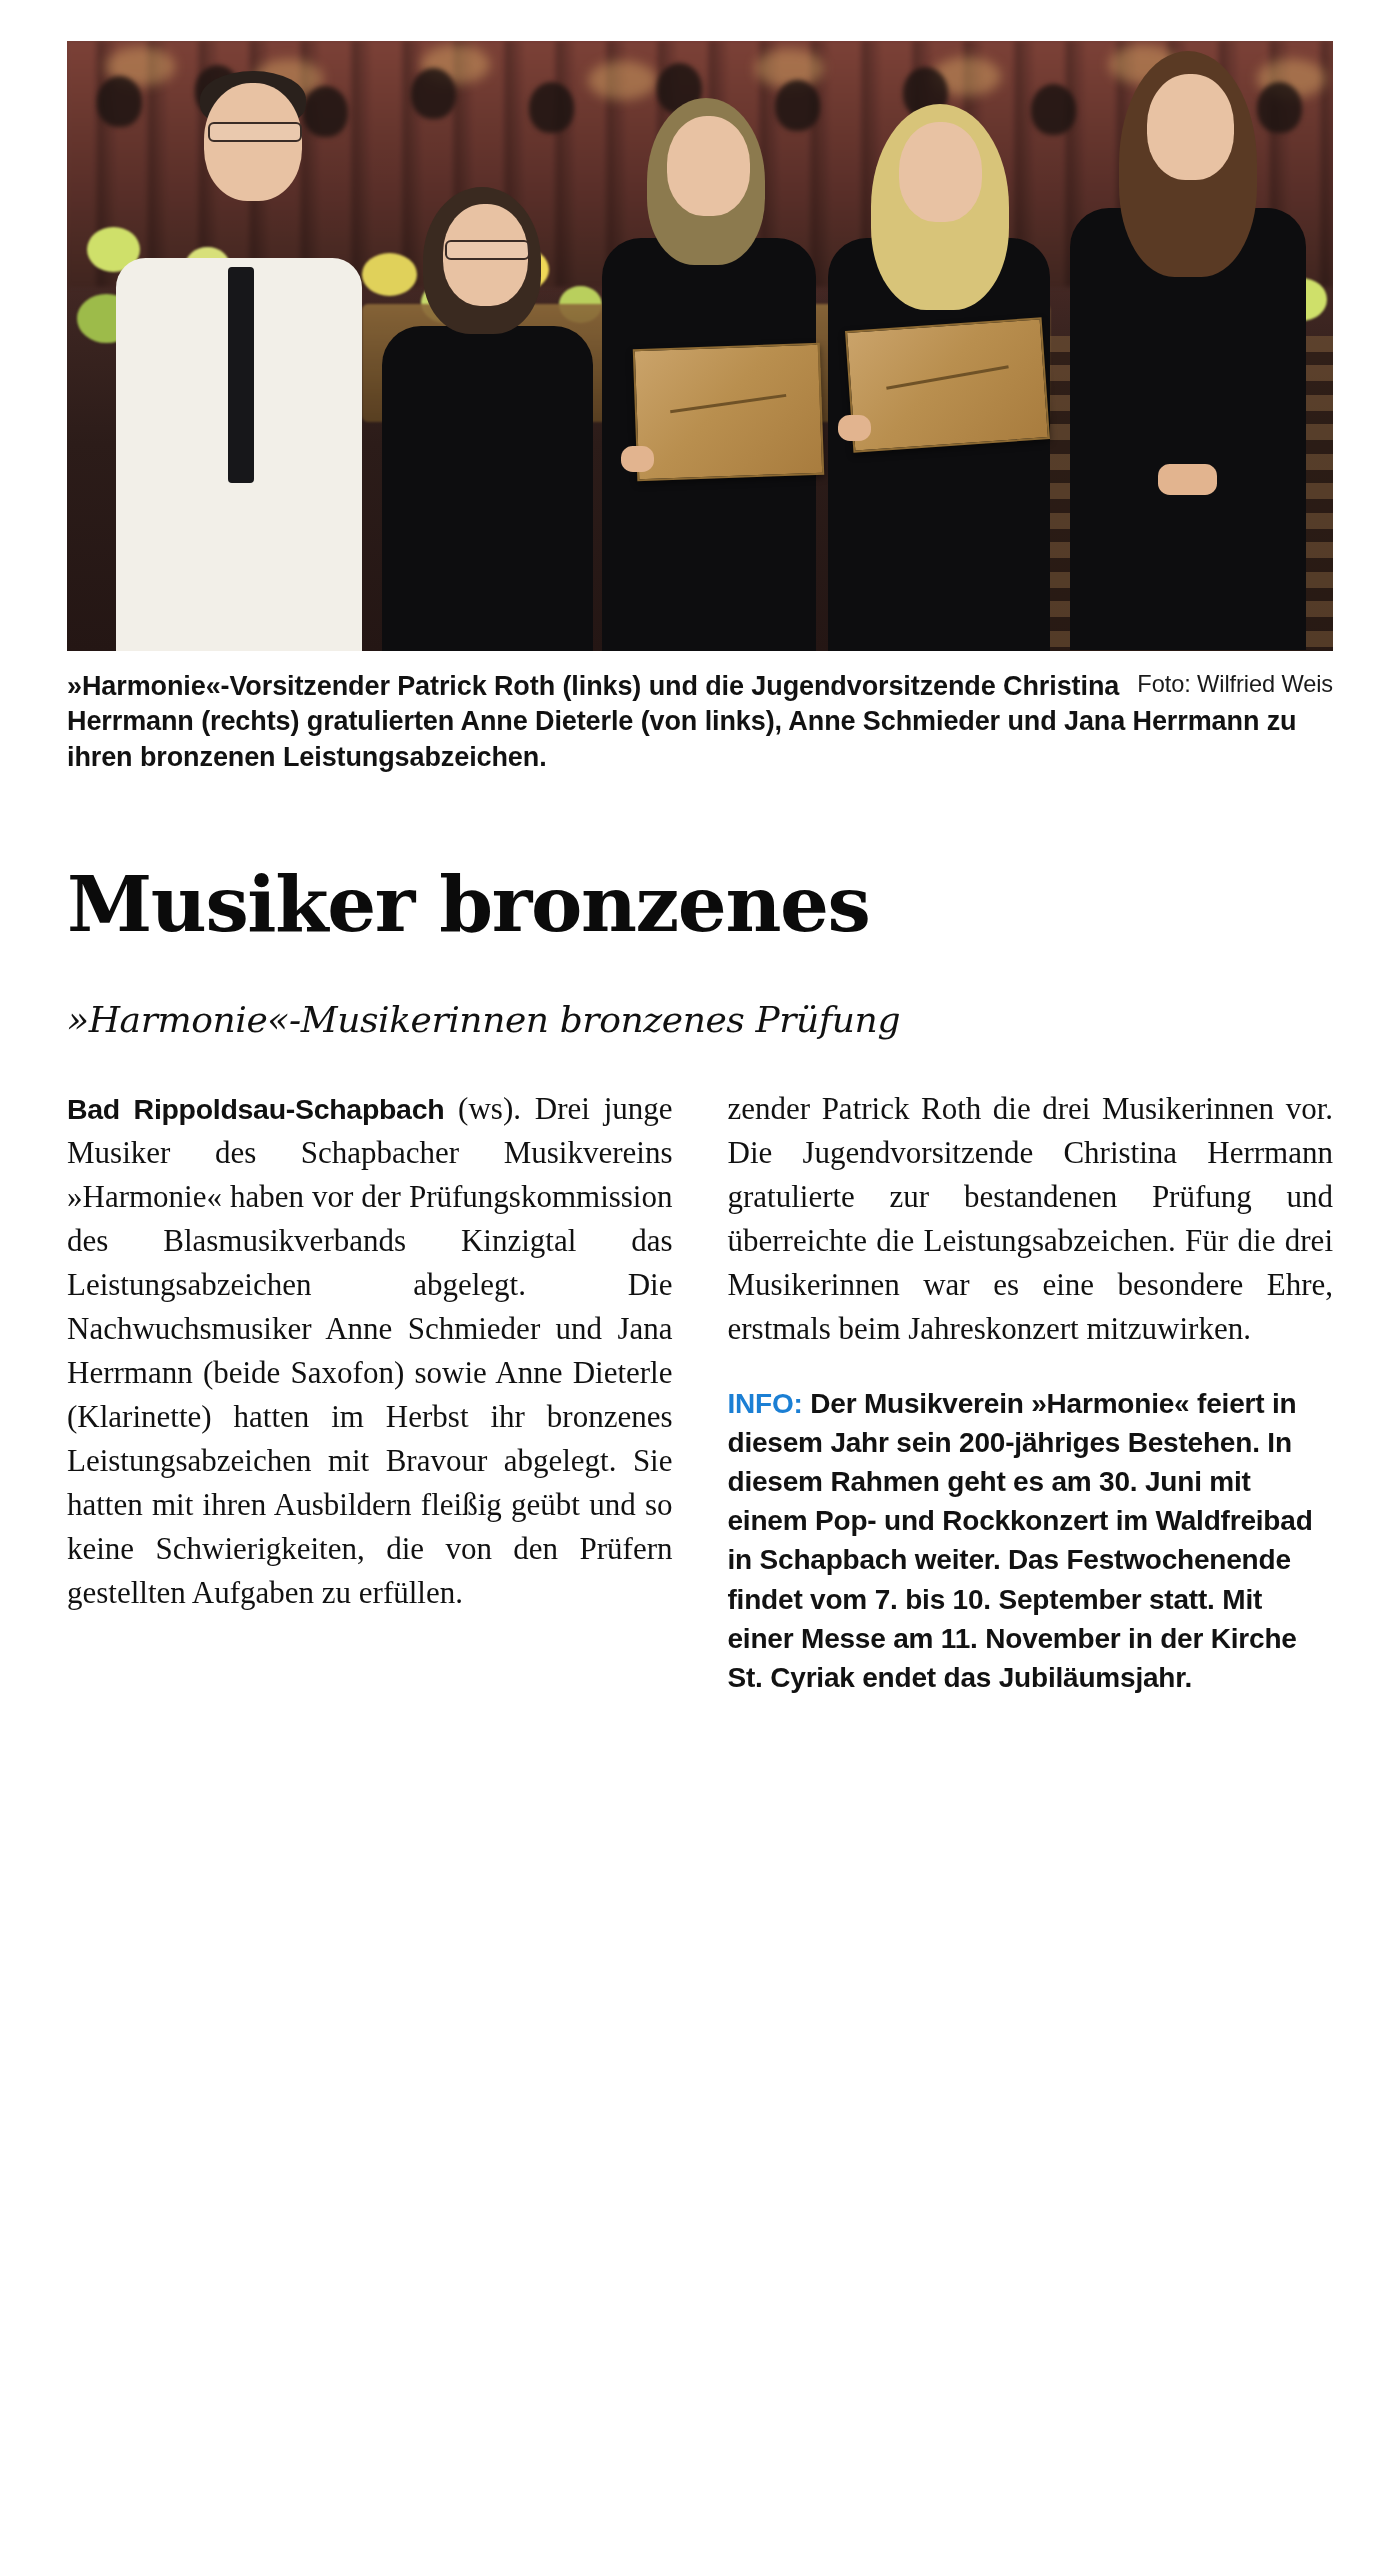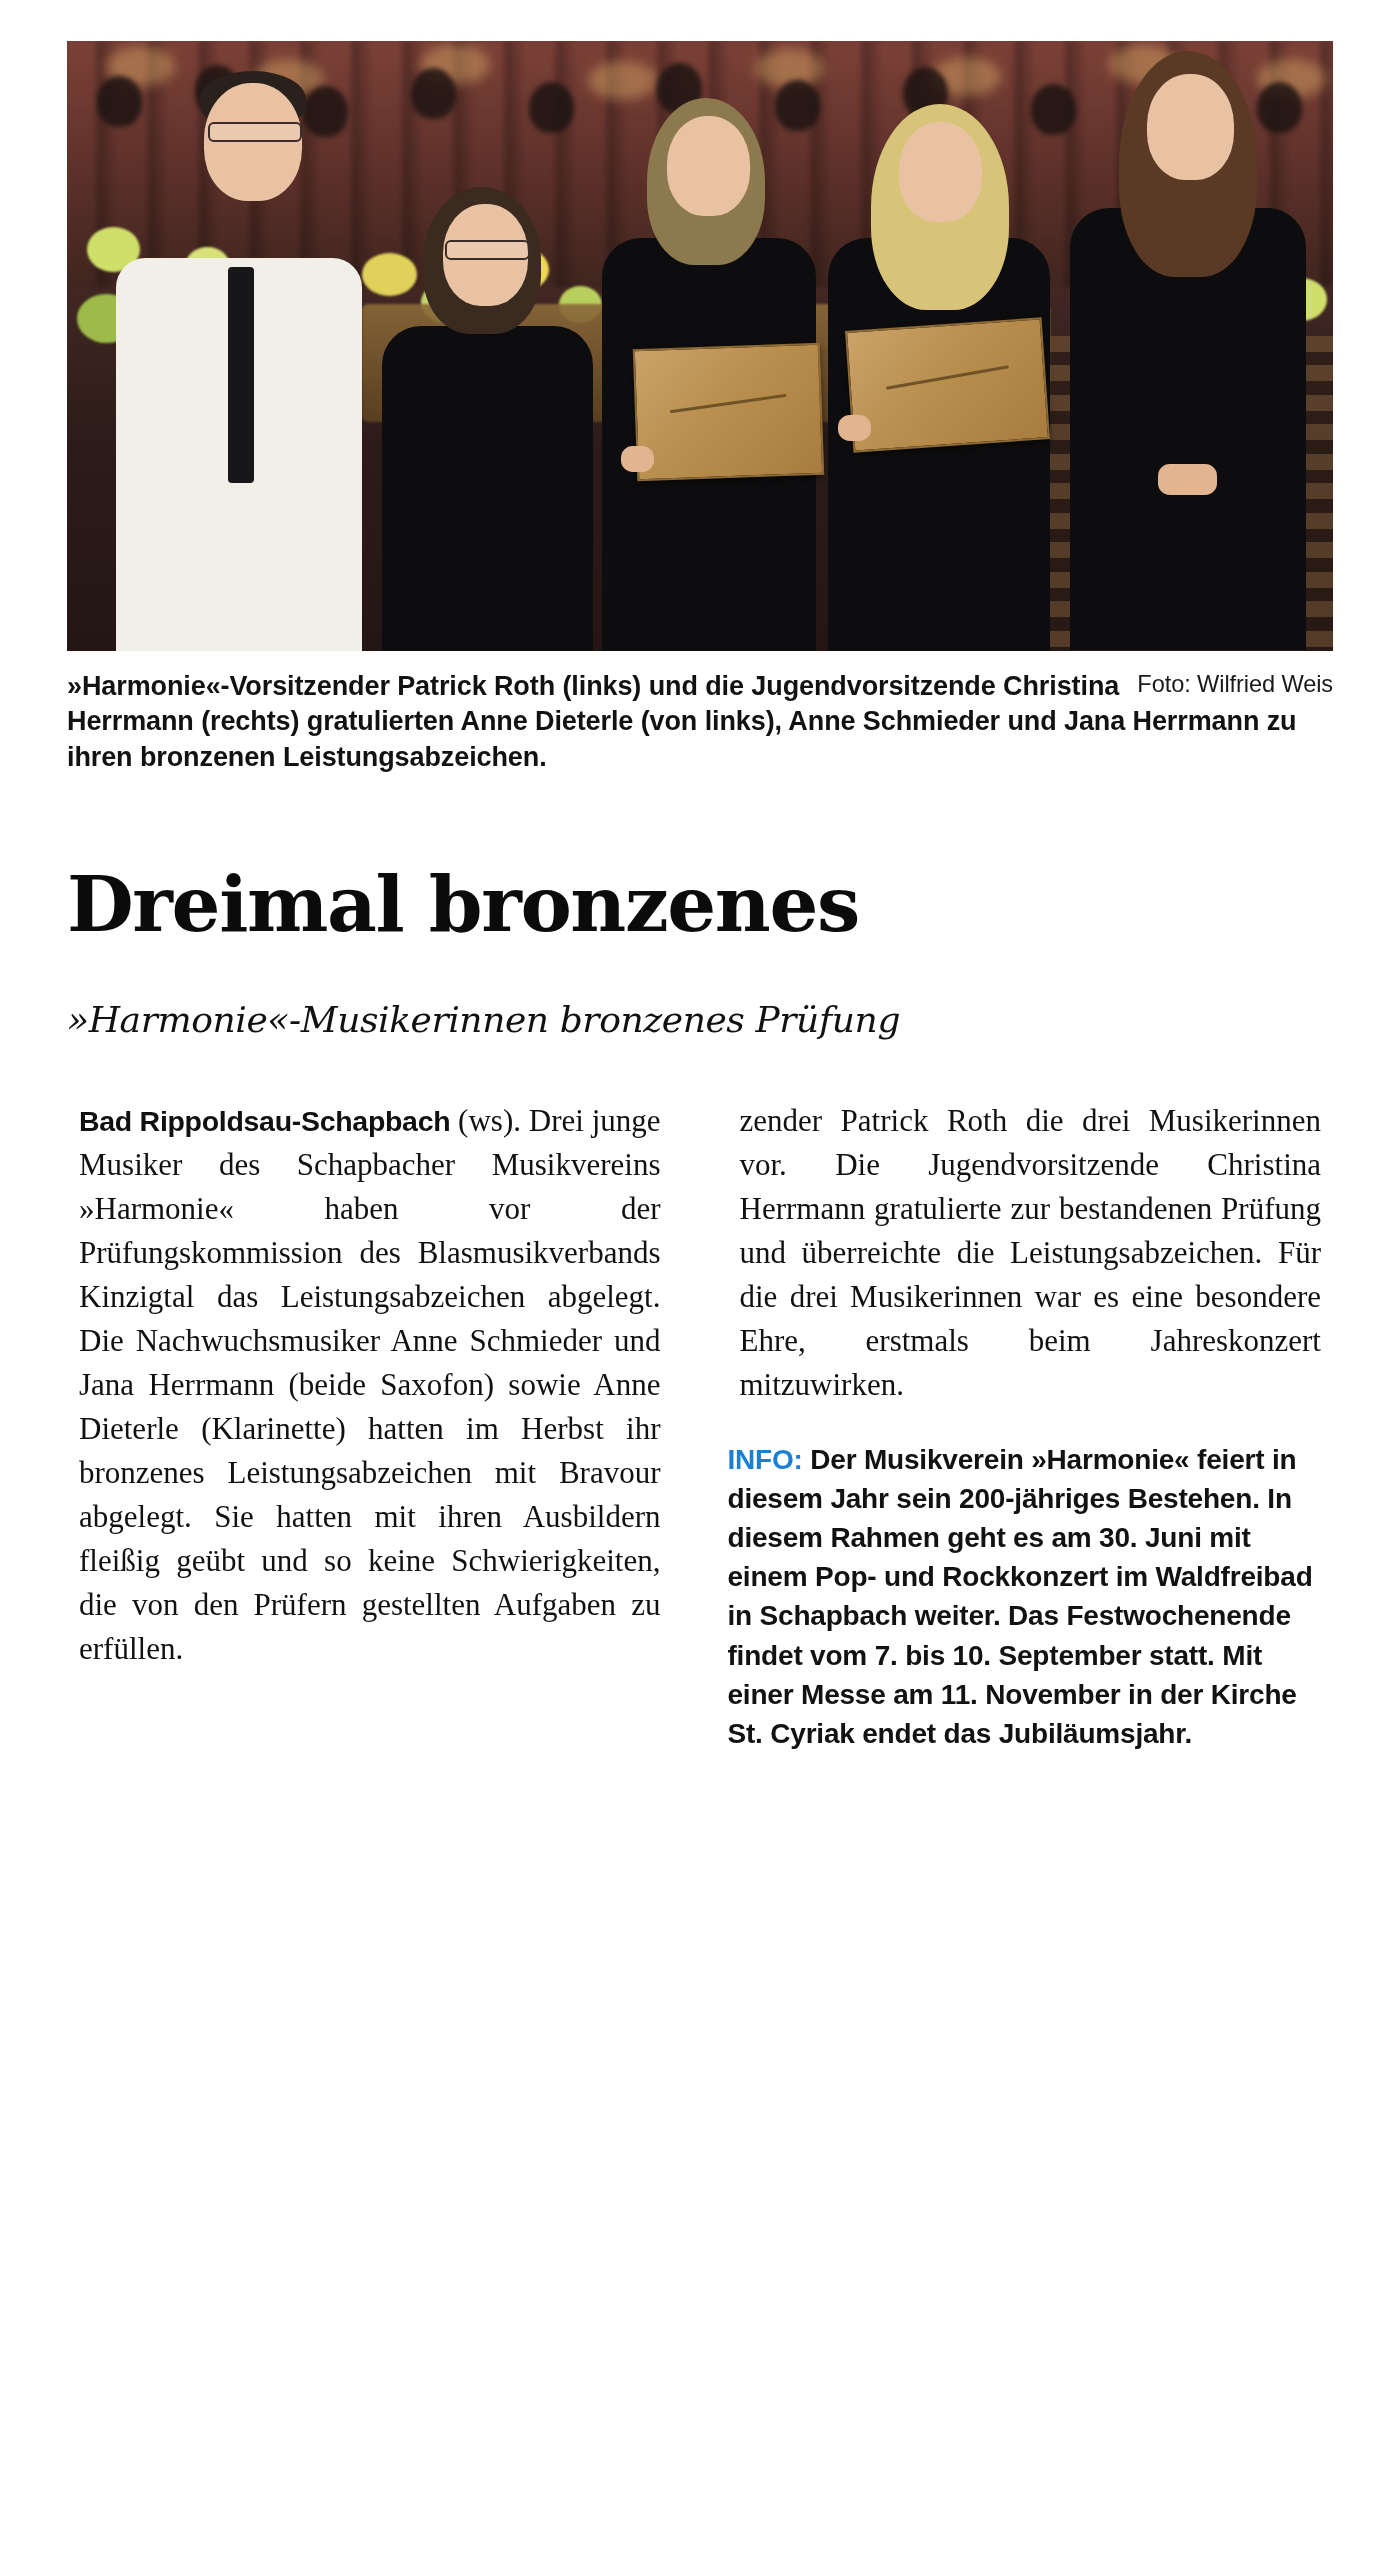--- a/index.html
+++ b/index.html
@@ -202,21 +202,21 @@
   }
 
   
   .columns {
     margin-top: 45px;
     display: flex;
     gap: 55px;
   }
   .col { width: 606px; }
   .col p {
-    margin: 12px;
+    margin: 0;
     font-family: "Liberation Serif", serif;
     font-size: 31px;
     line-height: 1.42;
     text-align: justify;
     text-justify: inter-word;
     color: #111111;
     hyphens: manual;
   }
   .col p + p { text-indent: 2.2em; }
   .dateline {
@@ -334,21 +334,21 @@
         </div>
       </div>
     </div>
 
     <div class="caption">
       <span class="credit">Foto: Wilfried Weis</span>
       <span>»Harmonie«-Vorsitzender Patrick Roth (links) und die Jugendvorsitzende Christina Herrmann (rechts) gratulierten Anne Dieterle (von links), Anne Schmieder und Jana Herrmann zu ihren bronzenen Leistungsabzeichen.</span>
     </div>
 
     <h1 class="headline">
-      <div>Dreimal bronzenes</div>
+      <div>Musiker bronzenes</div>
     </h1>
     <div class="subhead">»Harmonie«-Musikerinnen bronzenes Prüfung</div>
 
     <div class="columns">
       <div class="col">
         <p><span class="dateline">Bad Rippoldsau-Schapbach</span> <span>(ws). Drei junge Musiker des Schapbacher Musikvereins »Harmonie« haben vor der Prüfungskommission des Blasmusikverbands Kinzigtal das Leistungsabzeichen abgelegt. Die Nachwuchsmusiker Anne Schmieder und Jana Herrmann (beide Saxofon) sowie Anne Dieterle (Klarinette) hatten im Herbst ihr bronzenes Leistungsabzeichen mit Bravour abgelegt. Sie hatten mit ihren Ausbildern fleißig geübt und so keine Schwierigkeiten, die von den Prüfern gestellten Aufgaben zu erfüllen.</span></p>
       </div>
       <div class="col">
         <p>zender Patrick Roth die drei Musikerinnen vor. Die Jugendvorsitzende Christina Herrmann gratulierte zur bestandenen Prüfung und überreichte die Leistungsabzeichen. Für die drei Musikerinnen war es eine besondere Ehre, erstmals beim Jahreskonzert mitzuwirken.</p>
         <div class="info-box">

